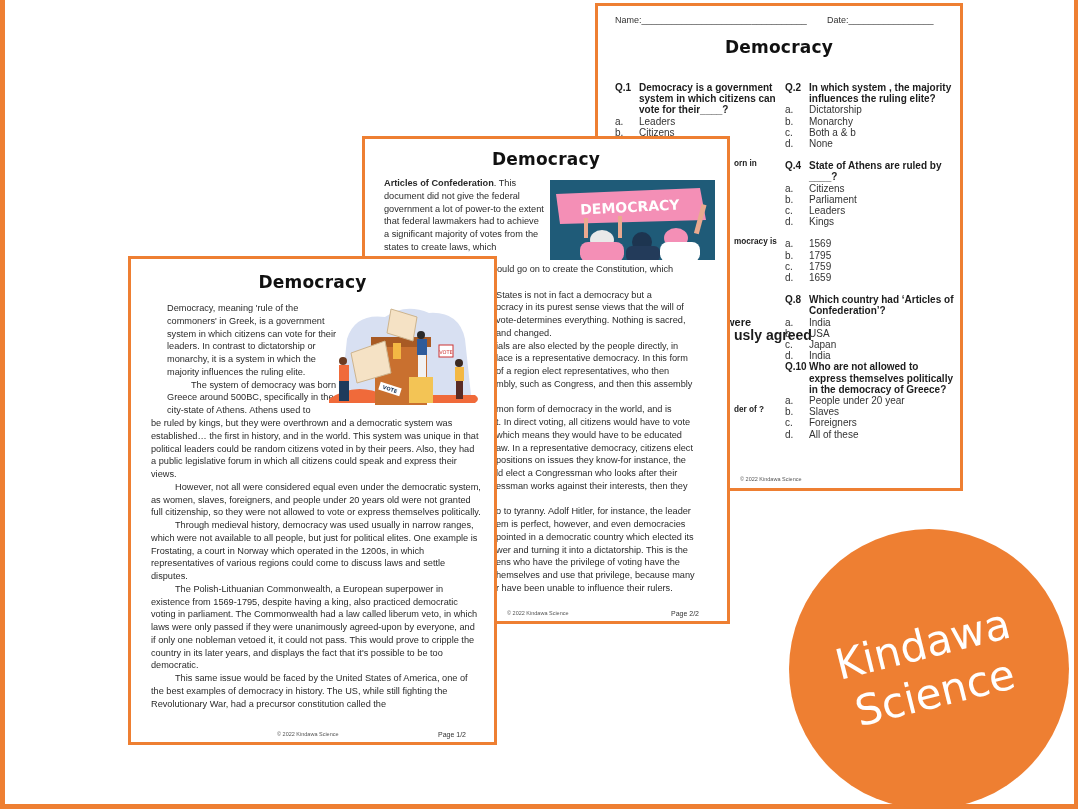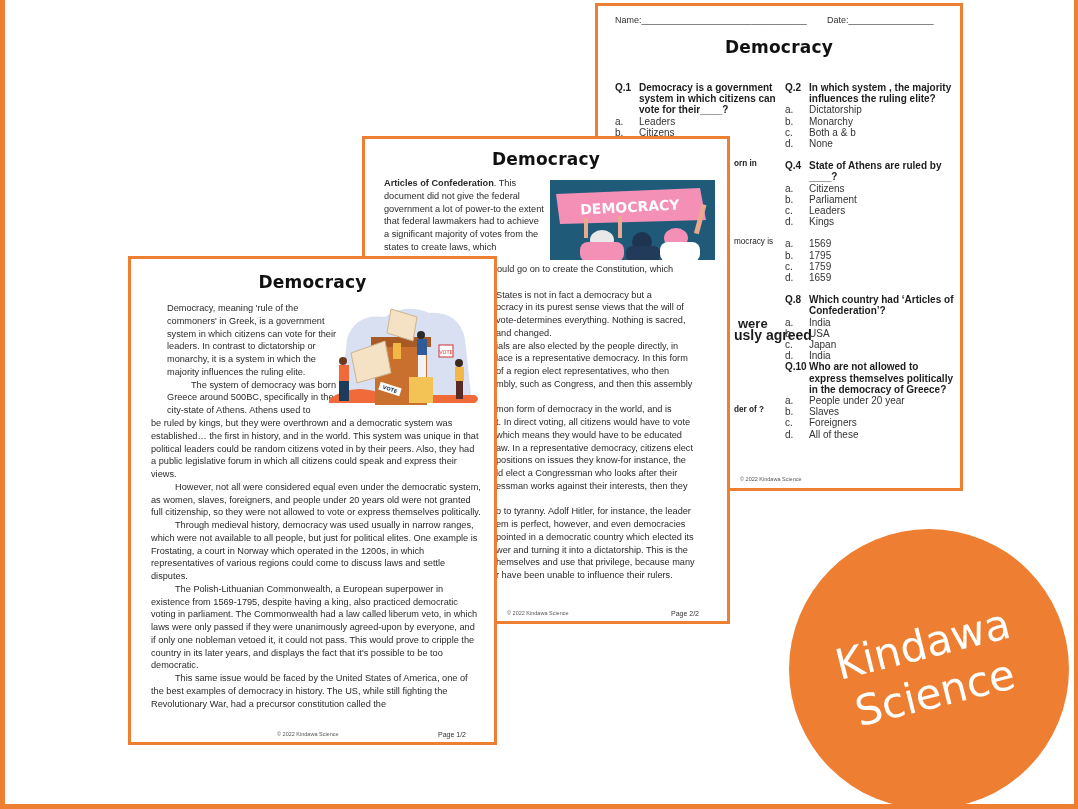--- a/index.html
+++ b/index.html
@@ -180,22 +180,22 @@
         <span class="ol">c.</span>
         <span>Foreigners</span>
       </div>
     <div class="opt">
         <span class="ol">d.</span>
         <span>All of these</span>
       </div>
   </div>
 
   <div style="position:absolute; left:136px; top:153px; font-size:8.2px; font-weight:bold; color:#1c1c1c;">orn in</div>
-  <div style="position:absolute; left:136px; top:231px; font-size:8.2px; font-weight:normal; color:#1c1c1c;">mocracy is</div>
-  <div style="position:absolute; left:140px; top:310px; font-size:13px; font-weight:bold; color:#1c1c1c;">were</div>
+  <div style="position:absolute; left:136px; top:231px; font-size:8.2px; font-weight:bold; color:#1c1c1c;">mocracy is</div>
+  <div style="position:absolute; left:128px; top:310px; font-size:11px; font-weight:bold; color:#1c1c1c;">were</div>
   <div style="position:absolute; left:136px; top:321px; font-size:14px; font-weight:bold; color:#1c1c1c;">usly agreed</div>
   <div style="position:absolute; left:136px; top:399px; font-size:8.2px; font-weight:bold; color:#1c1c1c;">der of ?</div>
 
   <div class="footer" style="left:142px; bottom:6px;">© 2022 Kindawa Science</div>
 </div>
 
 <div class="page" id="page2">
   <div class="page-title">Democracy</div>
   <div class="text-top body-text">
     <b>Articles of Confederation</b><span>. This document did not give the federal government  a lot of power-to the extent that federal  lawmakers had to achieve a significant majority of votes from the states to create laws, which</span>
@@ -233,20 +233,21 @@
     <div style="padding-left:112px">which means they would have to be educated</div>
     <div style="padding-left:112px">aw. In a representative  democracy, citizens elect</div>
     <div style="padding-left:112px">positions on issues they know-for instance, the</div>
     <div style="padding-left:112px">ld elect a Congressman who looks after their</div>
     <div style="padding-left:112px">essman works against their interests, then they</div>
     <div style="height:12.75px"></div>
     <div style="padding-left:112px">o to tyranny. Adolf Hitler, for instance, the leader</div>
     <div style="padding-left:112px">em is perfect,  however,  and even democracies</div>
     <div style="padding-left:112px">pointed in a democratic country which elected its</div>
     <div style="padding-left:112px">wer and turning it into a dictatorship. This is the</div>
+    <div style="padding-left:112px">ens who have the privilege of voting have the</div>
     <div style="padding-left:112px">hemselves and use that privilege, because many</div>
     <div style="padding-left:112px">r have been unable to influence their rulers.</div>
   </div>
   <div class="footer">© 2022 Kindawa Science</div>
   <div class="pagenum">Page 2/2</div>
 </div>
 
 <div class="page" id="page1">
   <div class="page-title">Democracy</div>
   <div class="text-top body-text">

